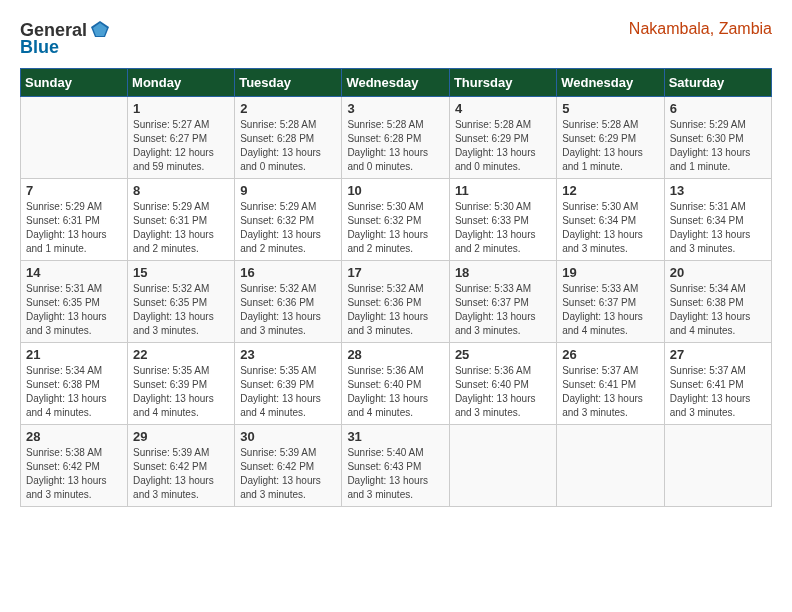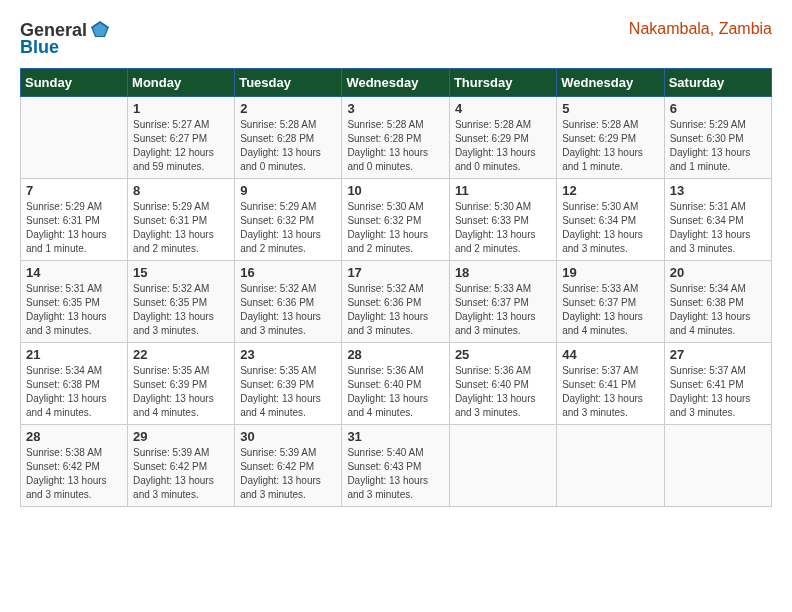--- a/index.html
+++ b/index.html
@@ -221,21 +221,21 @@
         </td>
         <td>
           <span class="day-number">28</span>
           <div class="cell-content"><span>Sunrise: 5:36 AM</span><br><span>Sunset: 6:40 PM</span><br><span>Daylight: 13 hours</span><br><span>and 4 minutes.</span></div>
         </td>
         <td>
           <span class="day-number">25</span>
           <div class="cell-content"><span>Sunrise: 5:36 AM</span><br><span>Sunset: 6:40 PM</span><br><span>Daylight: 13 hours</span><br><span>and 3 minutes.</span></div>
         </td>
         <td>
-          <span class="day-number">44</span>
+          <span class="day-number">26</span>
           <div class="cell-content"><span>Sunrise: 5:37 AM</span><br><span>Sunset: 6:41 PM</span><br><span>Daylight: 13 hours</span><br><span>and 3 minutes.</span></div>
         </td>
         <td>
           <span class="day-number">27</span>
           <div class="cell-content"><span>Sunrise: 5:37 AM</span><br><span>Sunset: 6:41 PM</span><br><span>Daylight: 13 hours</span><br><span>and 3 minutes.</span></div>
         </td>
       </tr>
       <tr>
         <td>
           <span class="day-number">28</span>

